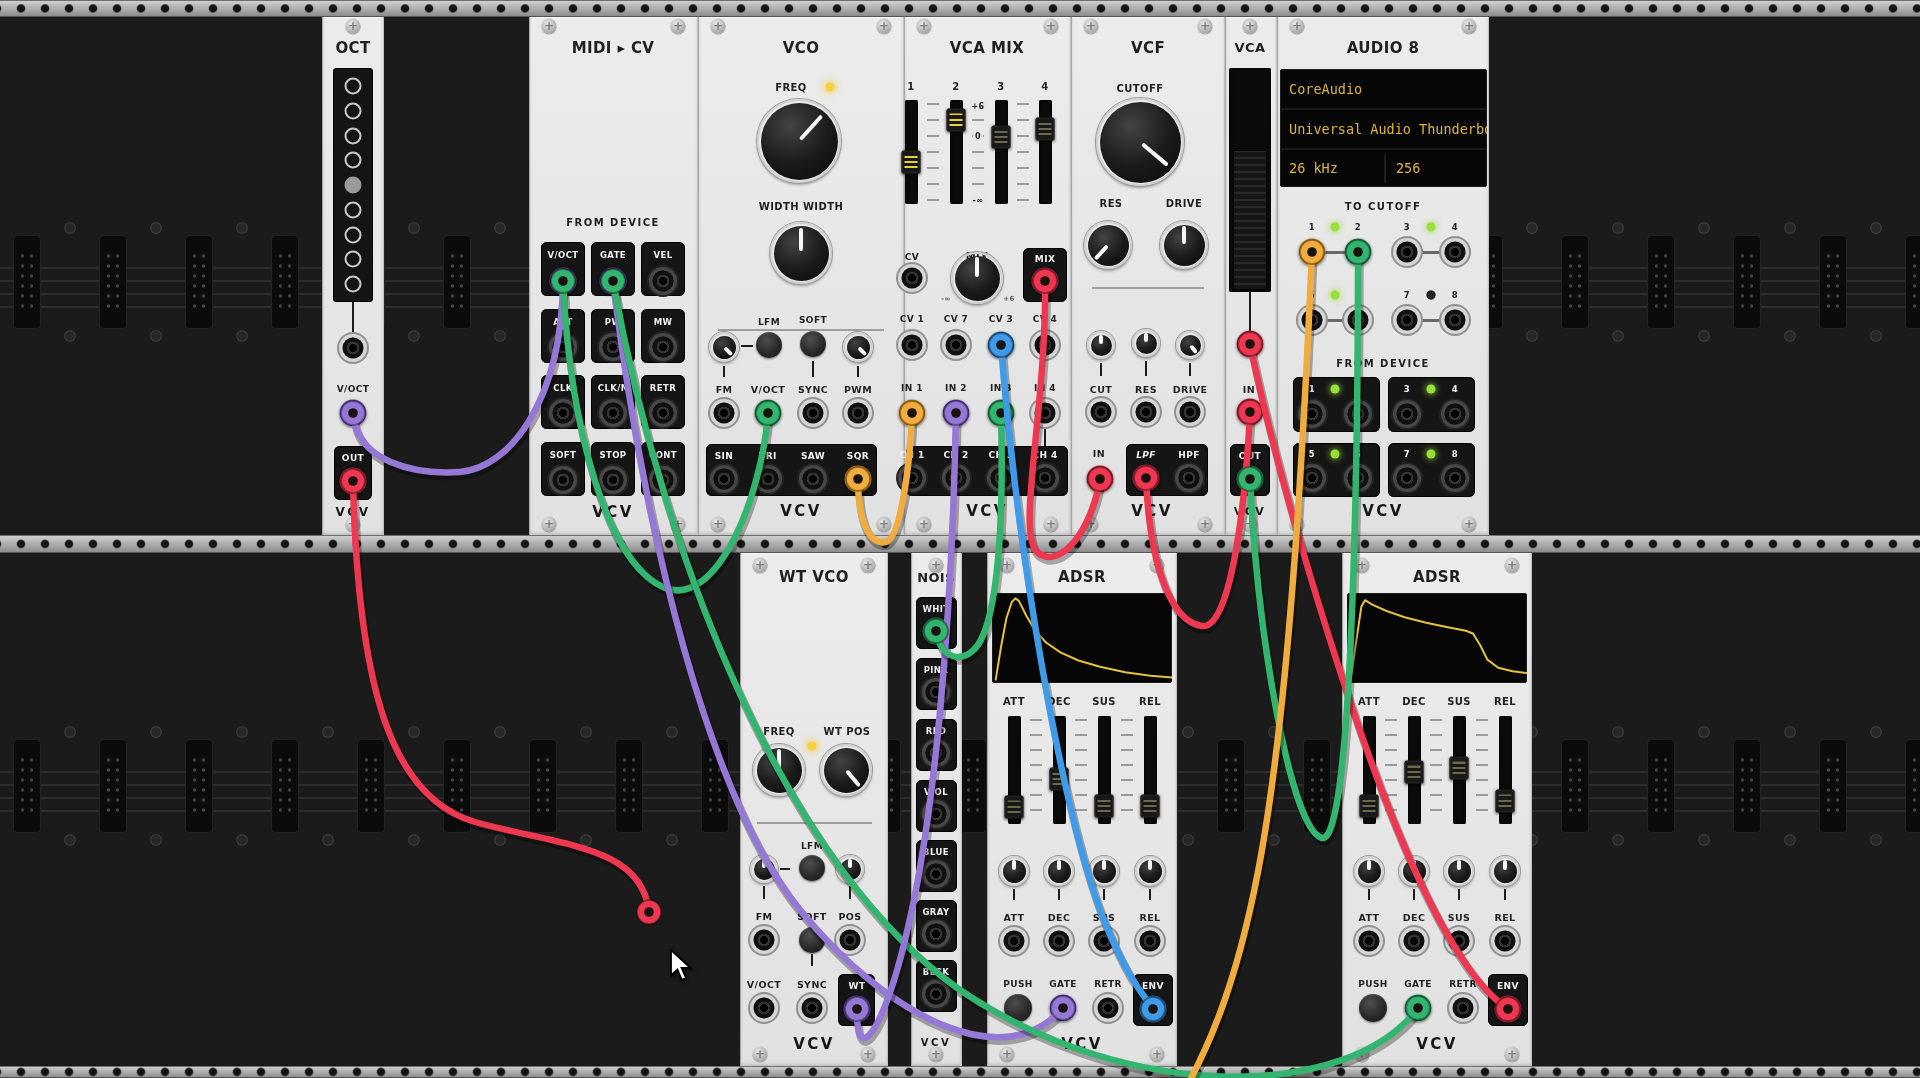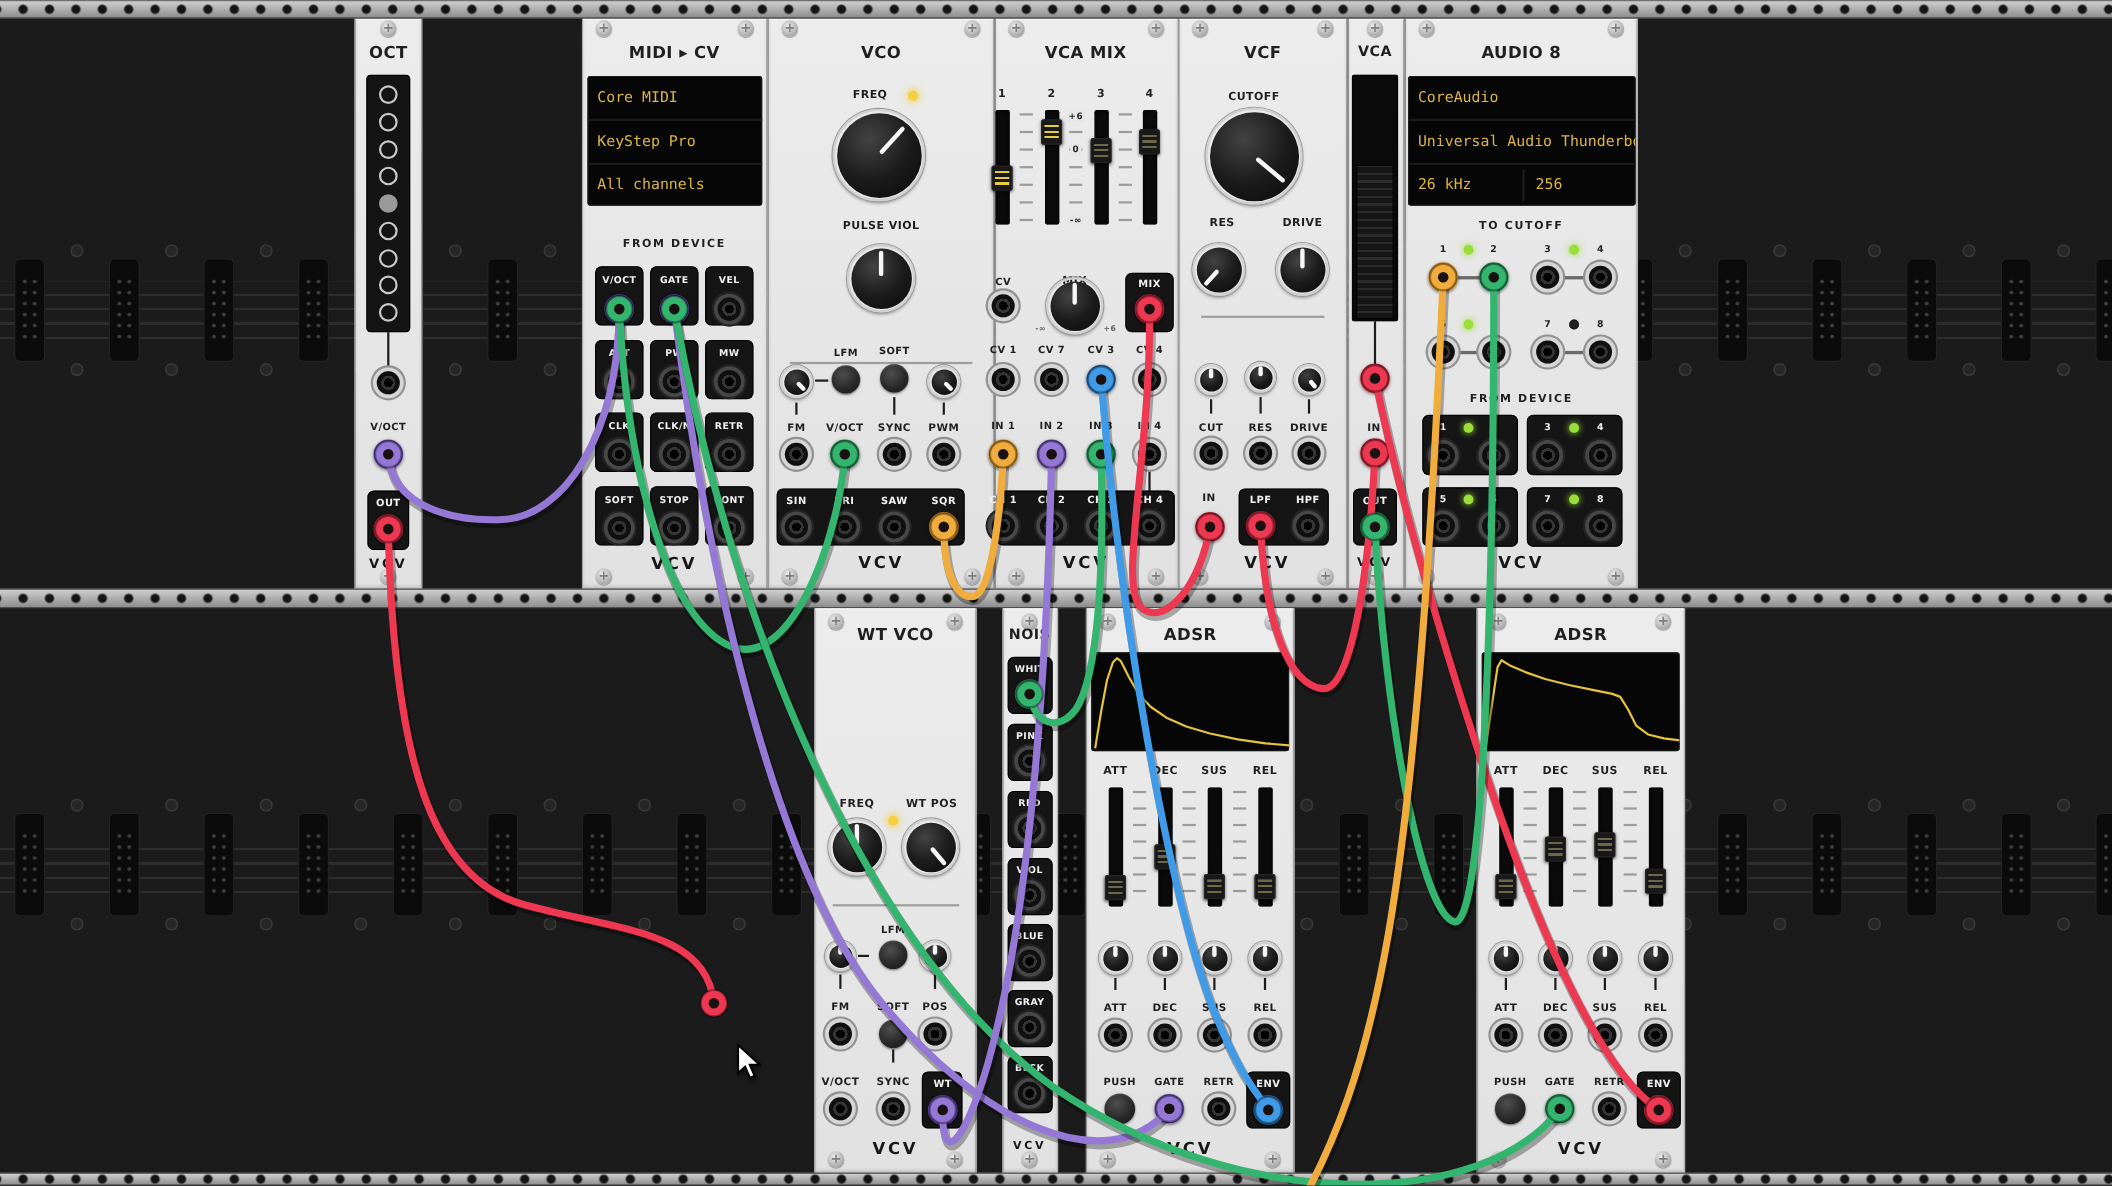--- a/index.html
+++ b/index.html
@@ -468,31 +468,20 @@
     <div class="lbl w" style="left: 353px; top: 458px; font-size: 9px;">OUT</div>
     <div class="port onbox plug red" style="left: 353px; top: 481px;"></div>
     <div class="vcv" style="left: 353px; top: 512px; font-size: 12px;">VCV</div>
     <div class="screw" style="left: 353px; top: 524px;">+</div>
     <div class="panel" style="left: 529px; top: 17px; width: 169px; height: 518px; position: absolute;"></div>
     <div class="screw" style="left: 549px; top: 26px;">+</div>
     <div class="screw" style="left: 678px; top: 26px;">+</div>
     <div class="screw" style="left: 549px; top: 524px;">+</div>
     <div class="screw" style="left: 678px; top: 524px;">+</div>
     <div class="lbl" style="left: 613px; top: 48px; font-size: 15px;">MIDI ▸ CV</div>
-    <div class="disp" style="left: 534px; top: 69px; width: 159px; height: 118px; position: absolute;">
-      <div class="disprow first">
-        <span>Core MIDI</span>
-      </div>
-      <div class="disprow">
-        <span>KeyStep Pro</span>
-      </div>
-      <div class="disprow">
-        <span>All channels</span>
-      </div>
-    </div>
     <div class="lbl" style="left: 613px; top: 222px; font-size: 10px; letter-spacing: 1.5px;">FROM DEVICE</div>
     <div class="bbox" style="left: 541px; top: 242px; width: 44px; height: 54px; position: absolute;"></div>
     <div class="lbl w" style="left: 563px; top: 255px; font-size: 8.5px;">V/OCT</div>
     <div class="port onbox plug purple" style="left: 563px; top: 281px;"></div>
     <div class="bbox" style="left: 591px; top: 242px; width: 44px; height: 54px; position: absolute;"></div>
     <div class="lbl w" style="left: 613px; top: 255px; font-size: 8.5px;">GATE</div>
     <div class="port onbox plug purple" style="left: 613px; top: 281px;"></div>
     <div class="bbox" style="left: 641px; top: 242px; width: 44px; height: 54px; position: absolute;"></div>
     <div class="lbl w" style="left: 663px; top: 255px; font-size: 8.5px;">VEL</div>
     <div class="port onbox" style="left: 663px; top: 281px;"></div>
@@ -529,21 +518,21 @@
     <div class="screw" style="left: 884px; top: 26px;">+</div>
     <div class="screw" style="left: 718px; top: 524px;">+</div>
     <div class="screw" style="left: 884px; top: 524px;">+</div>
     <div class="lbl" style="left: 801px; top: 48px; font-size: 15px;">VCO</div>
     <div class="lbl" style="left: 791px; top: 87px; font-size: 10px;">FREQ</div>
     <div class="led yellow" style="left: 830px; top: 87px;"></div>
     <div class="knobw" style="left: 799px; top: 141px; width: 84px; height: 84px;">
       <div class="knob"></div>
       <div class="ptr" style="transform: rotate(42deg);"></div>
     </div>
-    <div class="lbl" style="left: 801px; top: 206px; font-size: 10px;">PULSE VIOL</div>
+    <div class="lbl" style="left: 801px; top: 206px; font-size: 10px;">WIDTH WIDTH</div>
     <div class="knobw" style="left: 801px; top: 253px; width: 62px; height: 62px;">
       <div class="knob"></div>
       <div class="ptr" style="transform: rotate(0deg);"></div>
     </div>
     <div class="pline" style="left: 718px; top: 329px; width: 166px; height: 2px; position: absolute; background: rgb(158, 158, 158);"></div>
     <div class="knobw" style="left: 724px; top: 347px; width: 30px; height: 30px;">
       <div class="knob"></div>
       <div class="ptr" style="transform: rotate(135deg);"></div>
     </div>
     <div class="pline" style="left: 741px; top: 345px; width: 12px; height: 2px; position: absolute;"></div>
@@ -704,21 +693,21 @@
     <div class="pline" style="left: 1189px; top: 363px; width: 2px; height: 13px; position: absolute;"></div>
     <div class="lbl" style="left: 1101px; top: 389px; font-size: 9.5px;">CUT</div>
     <div class="lbl" style="left: 1146px; top: 389px; font-size: 9.5px;">RES</div>
     <div class="lbl" style="left: 1190px; top: 389px; font-size: 9.5px;">DRIVE</div>
     <div class="port" style="left: 1101px; top: 412px;"></div>
     <div class="port" style="left: 1146px; top: 412px;"></div>
     <div class="port" style="left: 1190px; top: 412px;"></div>
     <div class="lbl" style="left: 1099px; top: 453px; font-size: 9.5px;">IN</div>
     <div class="port plug red" style="left: 1100px; top: 479px;"></div>
     <div class="bbox" style="left: 1126px; top: 444px; width: 82px; height: 52px; position: absolute;"></div>
-    <div class="lbl w" style="left: 1146px; top: 455px; font-size: 9px;">LPF</div>
+    <div class="lbl w" style="left: 1146px; top: 455px; font-size: 9px; font-style: italic;">LPF</div>
     <div class="lbl w" style="left: 1189px; top: 455px; font-size: 9px;">HPF</div>
     <div class="port onbox plug red" style="left: 1146px; top: 478px;"></div>
     <div class="port onbox" style="left: 1189px; top: 478px;"></div>
     <div class="vcv" style="left: 1152px; top: 511px; font-size: 15px;">VCV</div>
     <div class="panel" style="left: 1225px; top: 17px; width: 52px; height: 518px; position: absolute;"></div>
     <div class="screw" style="left: 1250px; top: 26px;">+</div>
     <div class="screw" style="left: 1250px; top: 524px;">+</div>
     <div class="lbl" style="left: 1250px; top: 47px; font-size: 13px;">VCA</div>
     <div class="trk" style="left: 1229px; top: 68px; width: 42px; height: 224px; position: absolute;"></div>
     <div class="vhndl" style="left: 1233px; top: 150px; width: 34px; height: 140px; position: absolute;"></div>

